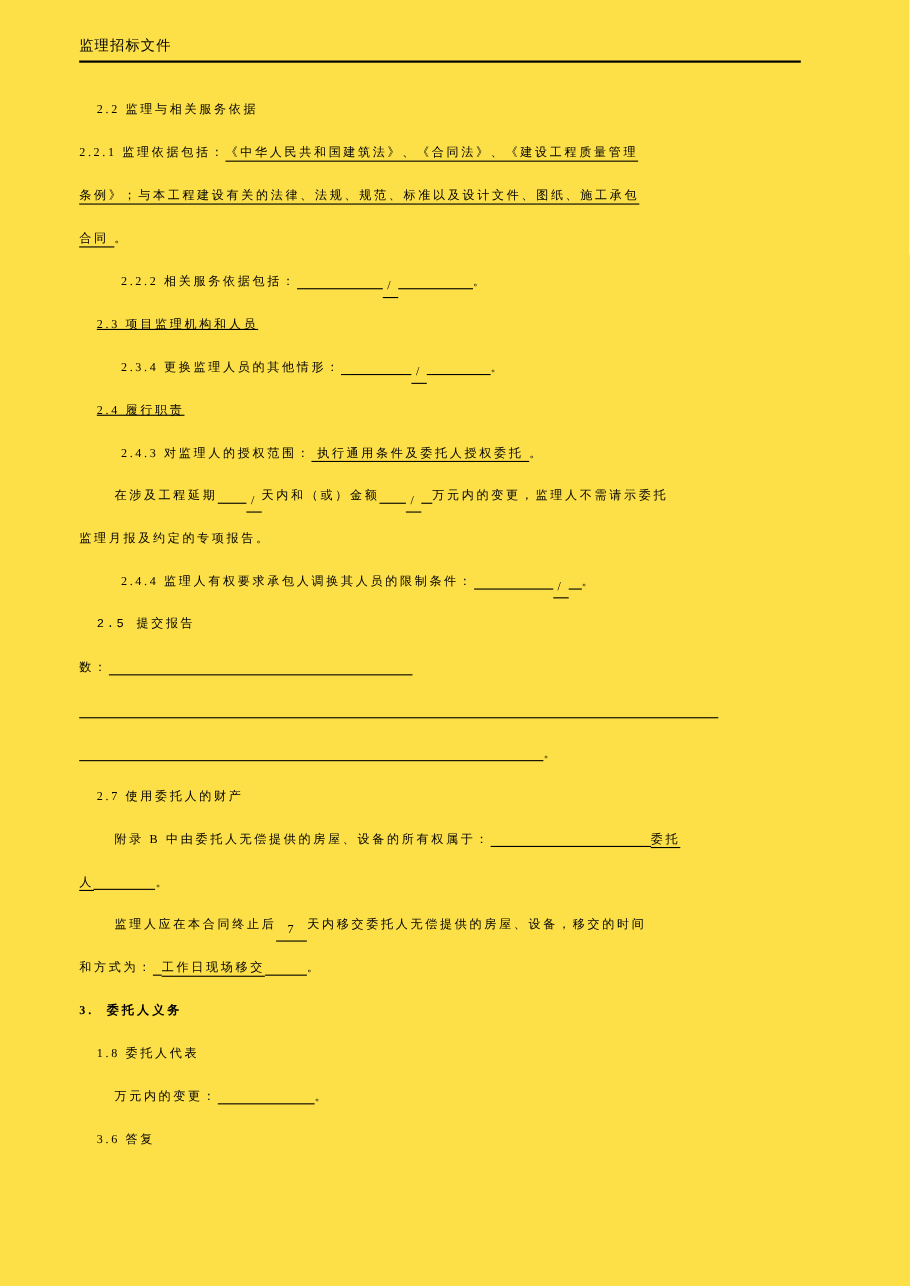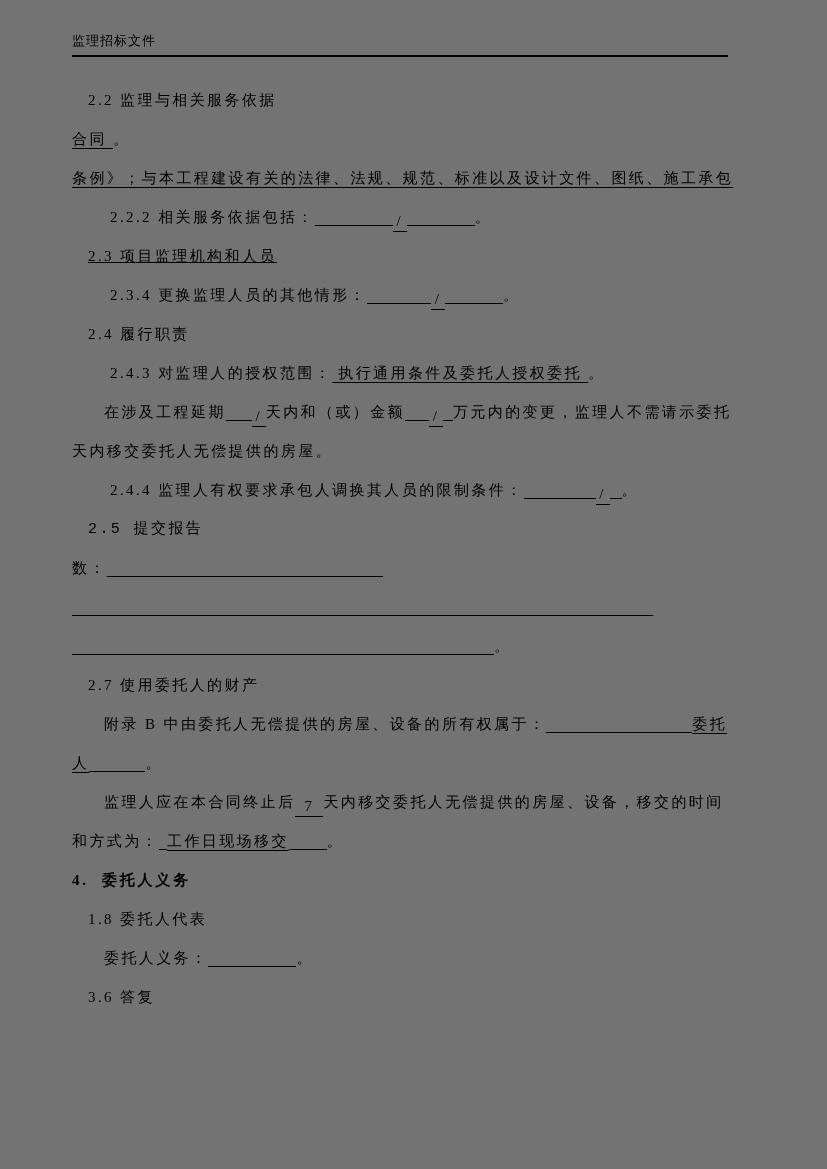--- a/index.html
+++ b/index.html
@@ -1,37 +1,37 @@
 <!DOCTYPE html>
 <html><head>
 <meta charset="utf-8">
 <style>
   html, body { margin: 0; padding: 0; background: #ffffff; }
   .page {
     position: relative;
     box-sizing: border-box;
     width: 827px;
     height: 1169px;
-    background: #737373;
+    background: #fde047;
     color: #000000;
     font-family: "Liberation Serif", "DejaVu Serif", serif;
     padding: 33px 97px 0 72px;
     overflow: hidden;
   }
   .header {
     font-size: 13px;
     letter-spacing: 1px;
     line-height: 15px;
     padding-bottom: 7px;
     border-bottom: 2px solid #000000;
     width: 656px;
   }
   .doc-body {
     margin-top: 24px;
-    font-size: 15px;
+    font-size: 11px;
     letter-spacing: 2.4px;
   }
   .line {
     margin: 0;
     height: 39px;
     line-height: 39px;
     white-space: pre;
   }
   .line.bold { font-weight: bold; letter-spacing: 2.8px; }
   .u {
@@ -50,37 +50,38 @@
 </style>
 </head>
 <body>
 
 <div class="page">
   <div class="header">
     <span>监理招标文件</span>
   </div>
   <div class="doc-body">
       <p class="line" style="padding-left: 16px;"><span class="run">2.2 监理与相关服务依据</span></p>
+      <p class="line"><span class="run">2.2.1 监理依据包括：</span><span class="u">《中华人民共和国建筑法》、《合同法》、《建设工程质量管理</span></p>
+      <p class="line"><span class="u">条例》；与本工程建设有关的法律、法规、规范、标准以及设计文件、图纸、施工承包</span></p>
       <p class="line"><span class="u">合同 </span><span class="run">。</span></p>
-      <p class="line"><span class="u">条例》；与本工程建设有关的法律、法规、规范、标准以及设计文件、图纸、施工承包</span></p>
       <p class="line" style="padding-left: 38px;"><span class="run">2.2.2 相关服务依据包括：</span><span class="blank" style="width: 78px;"></span><span class="blank" style="width: 14px;">/</span><span class="blank" style="width: 68px;"></span><span class="run">。</span></p>
       <p class="line" style="padding-left: 16px; text-decoration: underline;"><span class="run">2.3 项目监理机构和人员</span></p>
       <p class="line" style="padding-left: 38px;"><span class="run">2.3.4 更换监理人员的其他情形：</span><span class="blank" style="width: 64px;"></span><span class="blank" style="width: 14px;">/</span><span class="blank" style="width: 58px;"></span><span class="run">。</span></p>
-      <p class="line" style="padding-left: 16px;"><span class="run">2.4 履行职责</span></p>
+      <p class="line" style="padding-left: 16px; text-decoration: underline;"><span class="run">2.4 履行职责</span></p>
       <p class="line" style="padding-left: 38px;"><span class="run">2.4.3 对监理人的授权范围：</span><span class="u"> 执行通用条件及委托人授权委托 </span><span class="run">。</span></p>
       <p class="line" style="padding-left: 32px;"><span class="run">在涉及工程延期</span><span class="blank" style="width: 26px;"></span><span class="blank" style="width: 14px;">/</span><span class="run">天内和（或）金额</span><span class="blank" style="width: 24px;"></span><span class="blank" style="width: 14px;">/</span><span class="blank" style="width: 10px;"></span><span class="run">万元内的变更，监理人不需请示委托</span></p>
-      <p class="line"><span class="run">天内移交委托人无偿提供的房屋。</span></p>
+      <p class="line"><span class="run">监理月报及约定的专项报告。</span></p>
       <p class="line" style="padding-left: 38px;"><span class="run">2.4.4 监理人有权要求承包人调换其人员的限制条件：</span><span class="blank" style="width: 72px;"></span><span class="blank" style="width: 14px;">/</span><span class="blank" style="width: 12px;"></span><span class="run">。</span></p>
       <p class="line" style="padding-left: 16px; font-family: Liberation Mono, monospace;"><span class="run">2.5 提交报告</span></p>
       <p class="line"><span class="run">数：</span><span class="blank" style="width: 276px;"></span></p>
       <p class="line"><span class="blank" style="width: 581px;"></span></p>
       <p class="line"><span class="blank" style="width: 422px;"></span><span class="run">。</span></p>
       <p class="line" style="padding-left: 16px;"><span class="run">2.7 使用委托人的财产</span></p>
       <p class="line" style="padding-left: 32px;"><span class="run">附录 B 中由委托人无偿提供的房屋、设备的所有权属于：</span><span class="blank" style="width: 146px;"></span><span class="u">委托</span></p>
       <p class="line"><span class="u">人</span><span class="blank" style="width: 56px;"></span><span class="run">。</span></p>
       <p class="line" style="padding-left: 32px;"><span class="run">监理人应在本合同终止后</span><span class="blank" style="width: 28px;">7</span><span class="run">天内移交委托人无偿提供的房屋、设备，移交的时间</span></p>
       <p class="line"><span class="run">和方式为：</span><span class="blank" style="width: 8px;"></span><span class="u">工作日现场移交</span><span class="blank" style="width: 38px;"></span><span class="run">。</span></p>
-      <p class="line bold"><span class="run">4.  委托人义务</span></p>
+      <p class="line bold"><span class="run">3.  委托人义务</span></p>
       <p class="line" style="padding-left: 16px;"><span class="run">1.8 委托人代表</span></p>
-      <p class="line" style="padding-left: 32px;"><span class="run">委托人义务：</span><span class="blank" style="width: 88px;"></span><span class="run">。</span></p>
+      <p class="line" style="padding-left: 32px;"><span class="run">万元内的变更：</span><span class="blank" style="width: 88px;"></span><span class="run">。</span></p>
       <p class="line" style="padding-left: 16px;"><span class="run">3.6 答复</span></p>
     </div>
 </div>
 
 </body></html>

